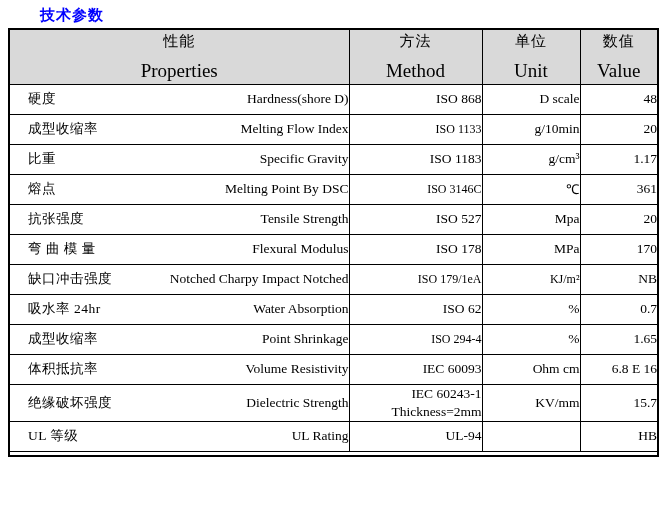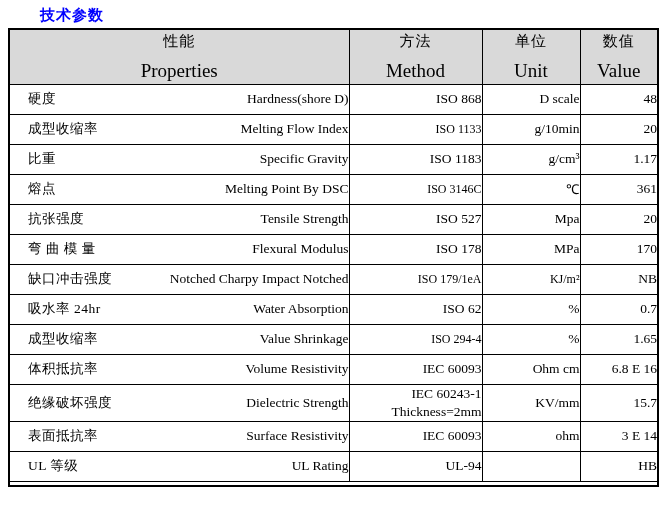--- a/index.html
+++ b/index.html
@@ -212,21 +212,21 @@
             </div>
           </td>
           <td class="c-method">ISO 62</td>
           <td class="c-unit">%</td>
           <td class="c-value">0.7</td>
         </tr>
         <tr>
           <td class="c-props">
             <div class="cellwrap">
               <span class="zh">成型收缩率</span>
-              <span class="en">Value Shrinkage</span>
+              <span class="en">Point Shrinkage</span>
             </div>
           </td>
           <td class="c-method lg">ISO 294-4</td>
           <td class="c-unit">%</td>
           <td class="c-value">1.65</td>
         </tr>
         <tr>
           <td class="c-props">
             <div class="cellwrap">
               <span class="zh">体积抵抗率</span>
@@ -241,31 +241,20 @@
           <td class="c-props">
             <div class="cellwrap">
               <span class="zh">绝缘破坏强度</span>
               <span class="en">Dielectric Strength</span>
             </div>
           </td>
           <td class="c-method">IEC 60243-1
 Thickness=2mm</td>
           <td class="c-unit">KV/mm</td>
           <td class="c-value">15.7</td>
-        </tr>
-        <tr>
-          <td class="c-props">
-            <div class="cellwrap">
-              <span class="zh">表面抵抗率</span>
-              <span class="en">Surface Resistivity</span>
-            </div>
-          </td>
-          <td class="c-method">IEC 60093</td>
-          <td class="c-unit">ohm</td>
-          <td class="c-value">3 E 14</td>
         </tr>
         <tr>
           <td class="c-props">
             <div class="cellwrap">
               <span class="zh">UL 等级</span>
               <span class="en">UL Rating</span>
             </div>
           </td>
           <td class="c-method">UL-94</td>
           <td class="c-unit"></td>

